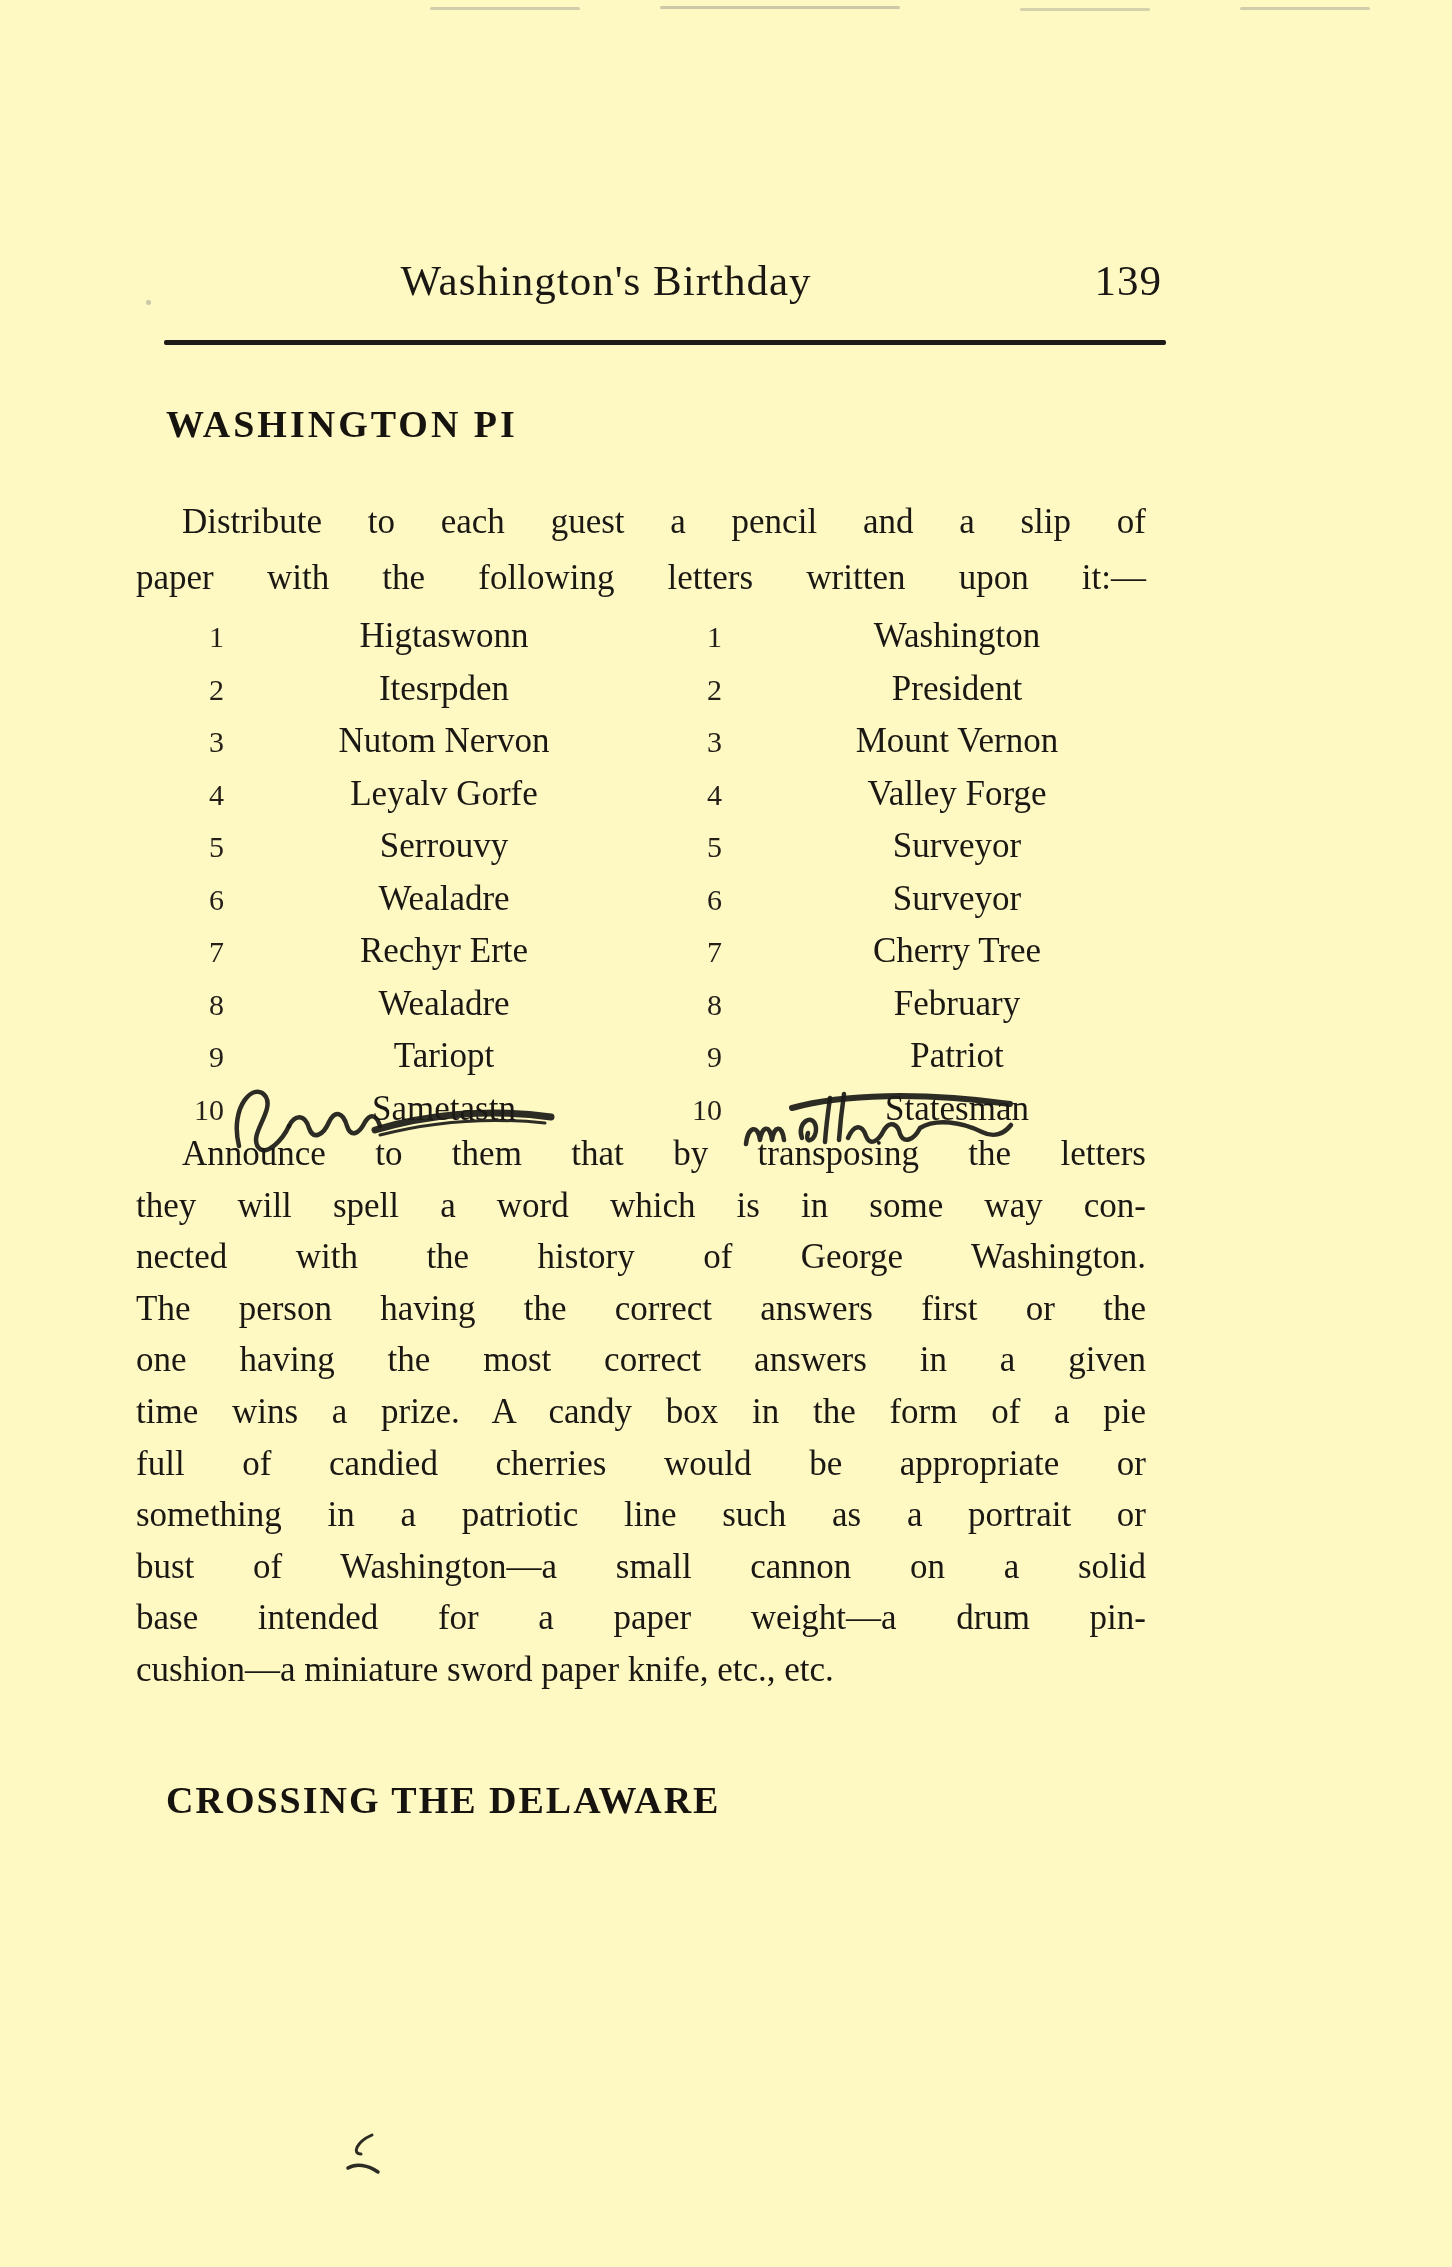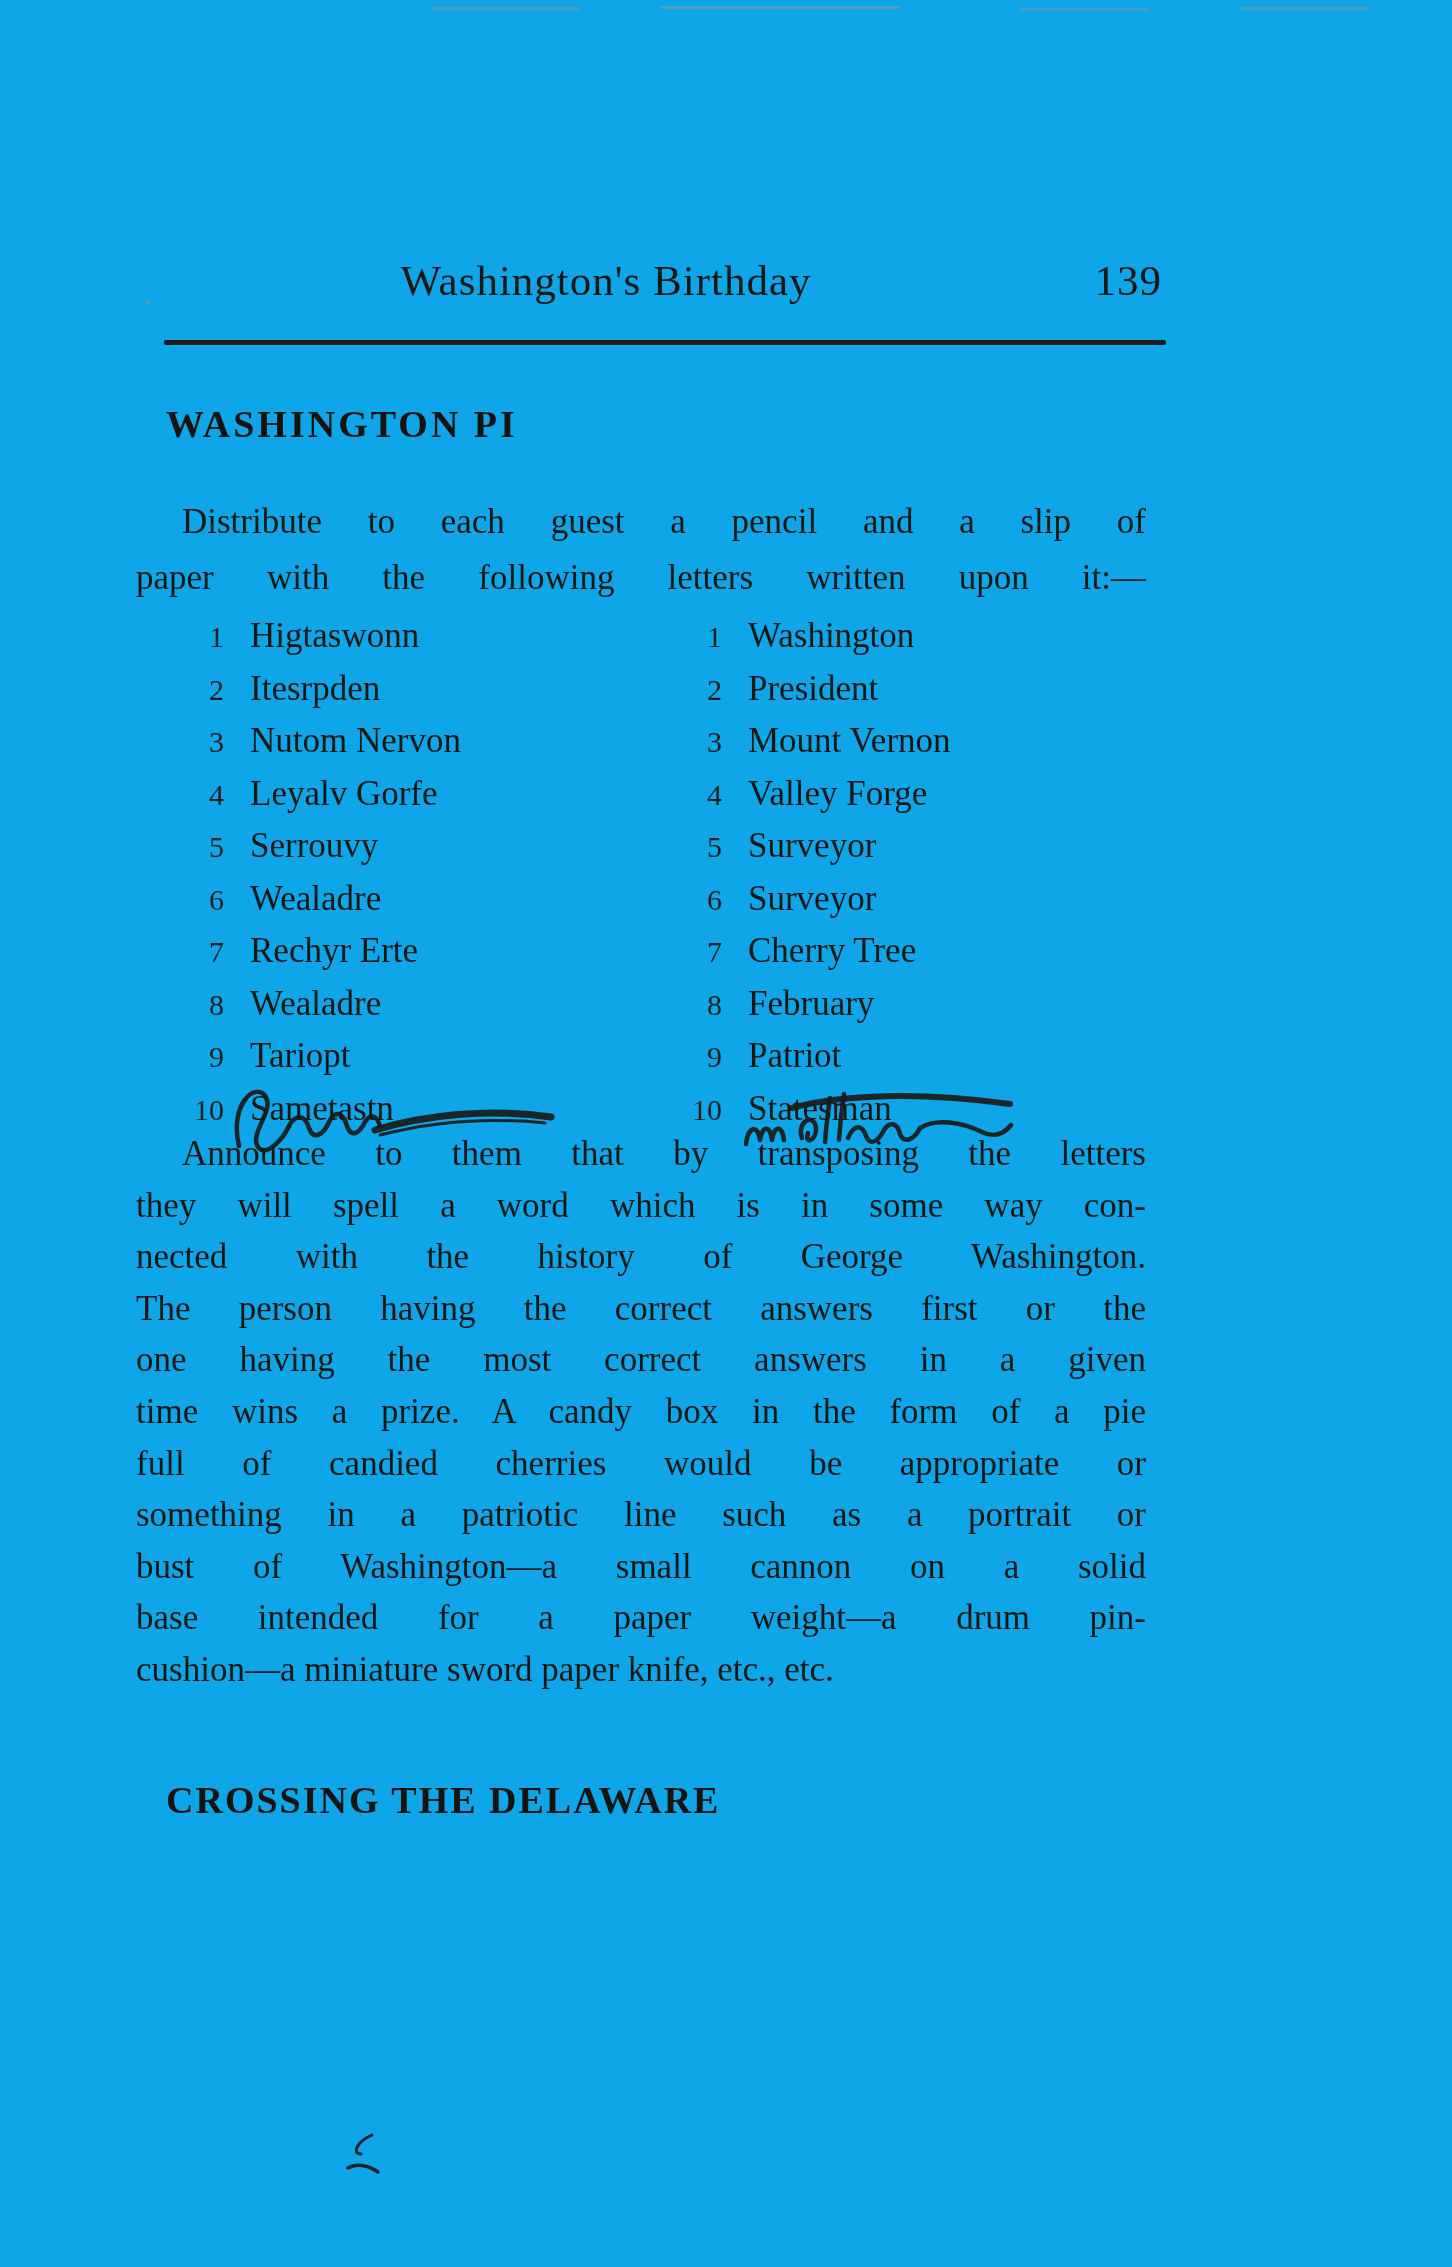--- a/index.html
+++ b/index.html
@@ -1,20 +1,20 @@
 <!DOCTYPE html>
 <html><head>
 <meta charset="utf-8">
 <style>
   html,body{margin:0;padding:0;background:#e8e8e4;}
   .page{
     position:relative;
     width:1452px;height:2267px;
     margin:0 auto;
-    background:#0ea5e9;
+    background:#fef9c3;
     font-family:"Liberation Serif","DejaVu Serif",serif;
     color:#1b1814;
     overflow:hidden;
   }
 
   
   .running-head{
     position:absolute;top:256px;left:166px;width:1000px;
     font-size:43px;letter-spacing:1px;
   }
@@ -47,21 +47,21 @@
   
   .puzzle{position:absolute;top:610px;left:166px;width:1000px;font-size:35px;}
   .prow{
     display:grid;
     grid-template-columns:58px 388px 58px auto;
     column-gap:26px;
     line-height:51.5px;
     align-items:baseline;
   }
   .num{text-align:right;font-size:30px;color:#241f19;}
-  .word{text-align:left;}
+  .word{text-align:center;}
 
   
   .scribble{position:absolute;pointer-events:none;}
   .scribble path{fill:none;stroke:#1b1a17;stroke-linecap:round;stroke-linejoin:round;opacity:.92;}
 
   .artifact{position:absolute;background:#98968c;border-radius:2px;}
 </style>
 </head>
 <body>
 

